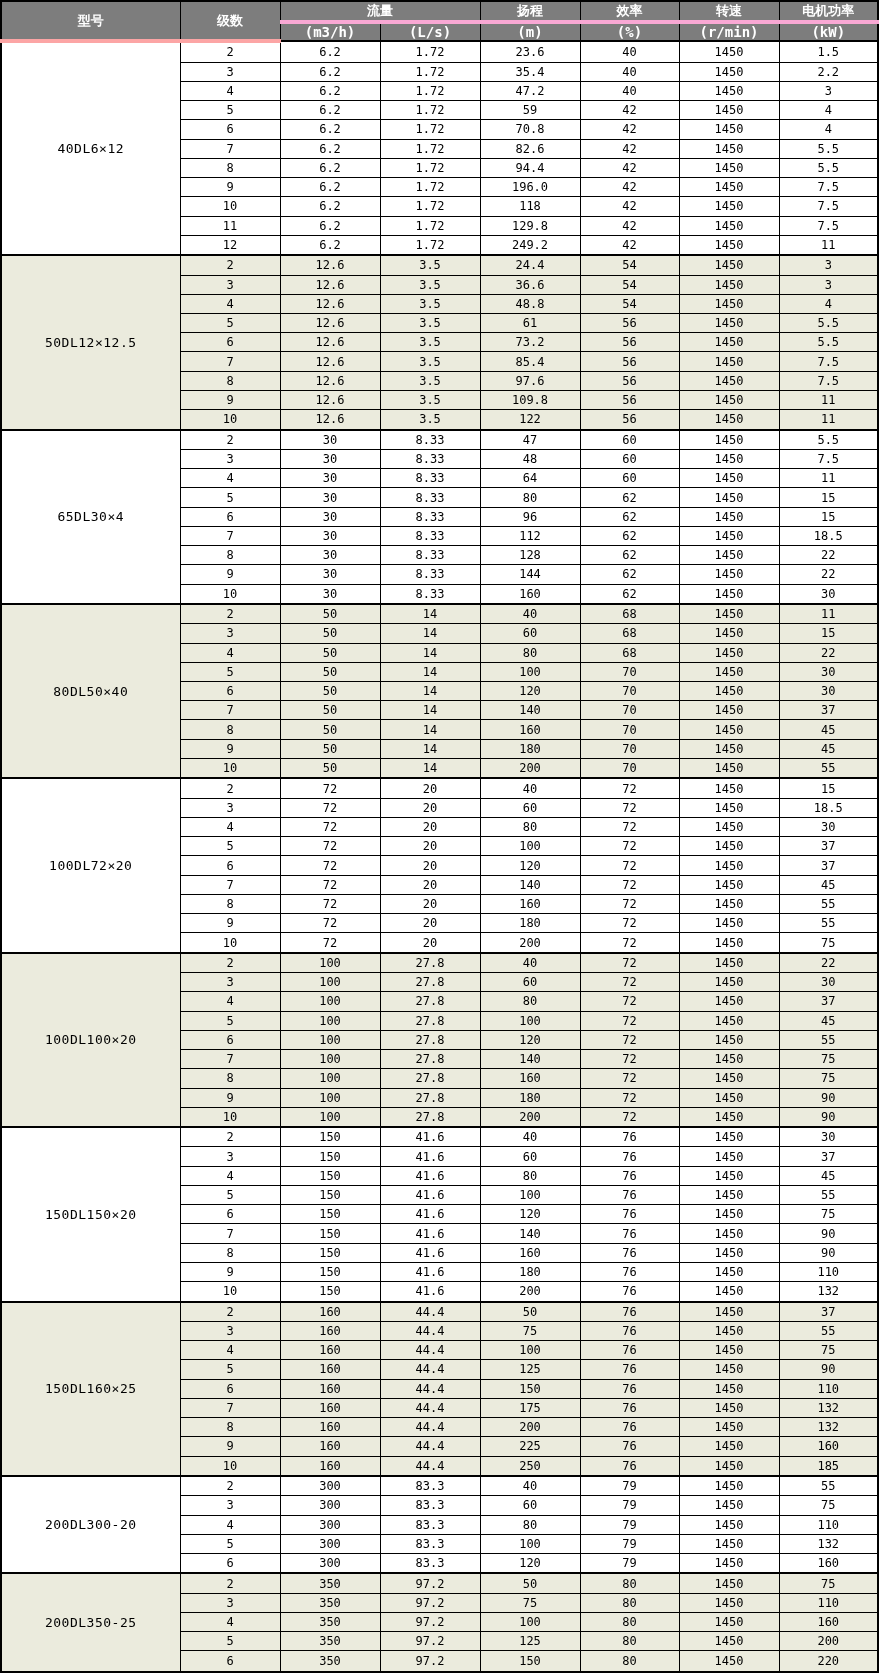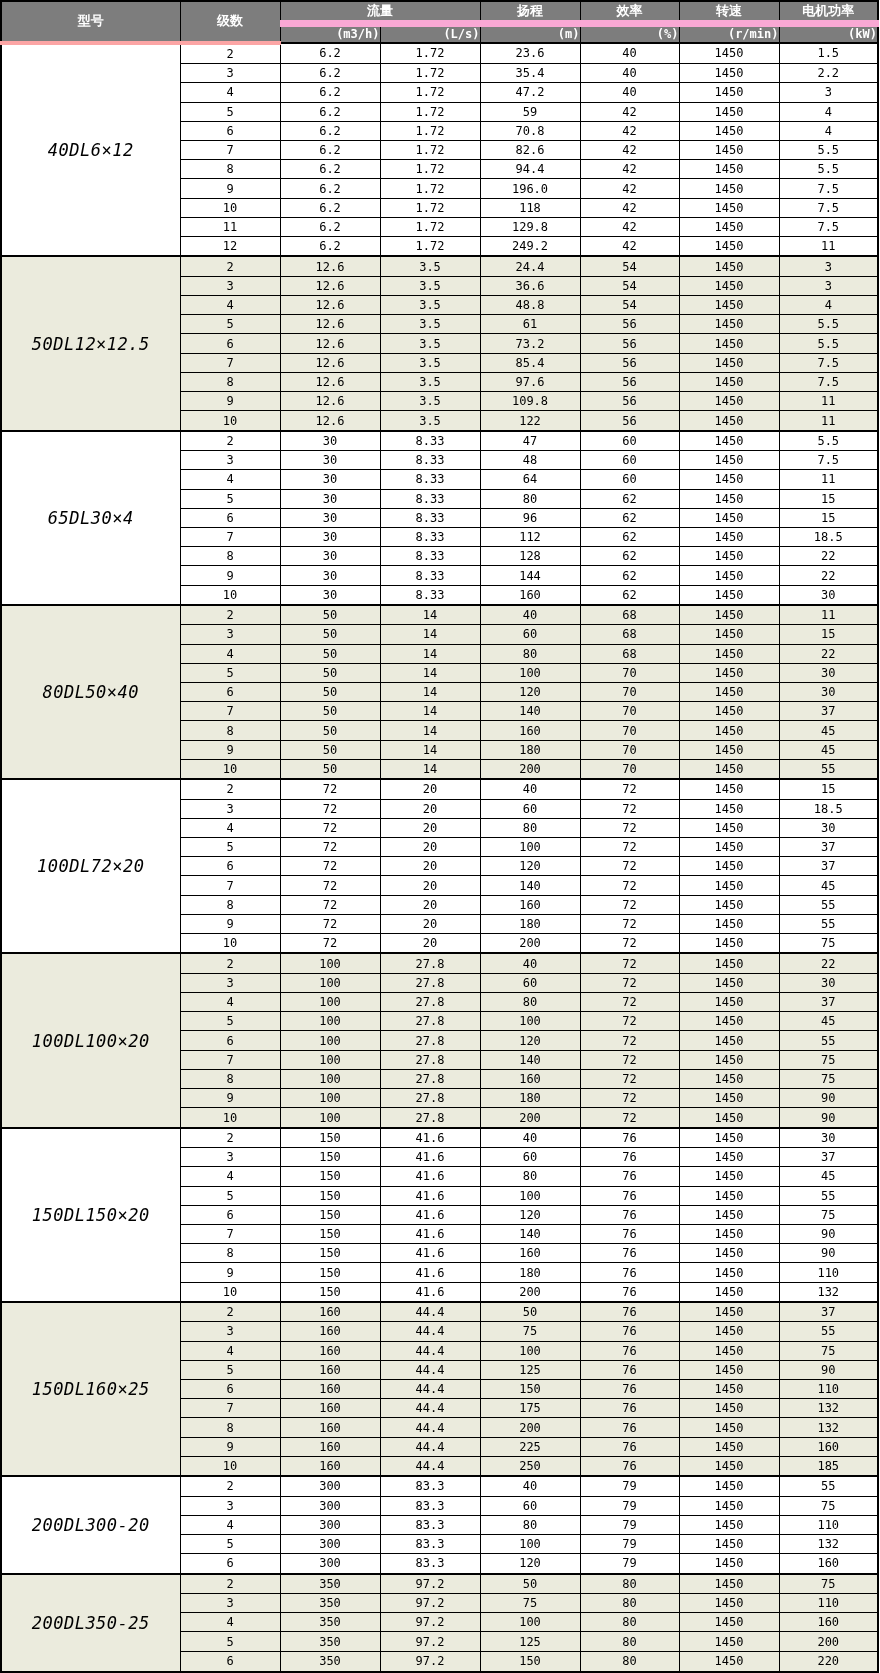--- a/index.html
+++ b/index.html
@@ -20,39 +20,38 @@
     color: #ffffff;
     font-weight: bold;
     font-size: 13px;
     border: 1px solid #000;
     text-align: center;
     vertical-align: middle;
   }
   thead tr.title-row { height: 18px; }
   thead tr.unit-row  { height: 19px; }
   thead tr.unit-row th {
-    font-size: 12px;
-    border-top: 7px solid #f9a8d4;   
+    font-size: 14px;
+    border-top: 4px solid #f9a8d4;   
     border-bottom: 2px solid #000;
-    text-align: right;
   }
   thead th[rowspan] { border-bottom: 4px solid #fca5a5; }
   tbody td {
     border: 1px solid #000;
     background: #ffffff;
     color: #000000;
     font-size: 12px;
     text-align: center;
     vertical-align: middle;
     overflow: hidden;
     white-space: nowrap;
   }
   tbody tr.shaded td { background: #ebebdd; }
   tbody tr.group-start td { border-top: 2px solid #000; }
-  tbody td.model-cell { font-size: 17px; letter-spacing: 0.5px; font-style: italic; }
+  tbody td.model-cell { font-size: 13px; letter-spacing: 0.5px; }
 </style>
 </head>
 <body>
 
 <table class="spec">
   <colgroup>
     <col style="width:179px">
     <col style="width:100px">
     <col style="width:100px">
     <col style="width:100px">

